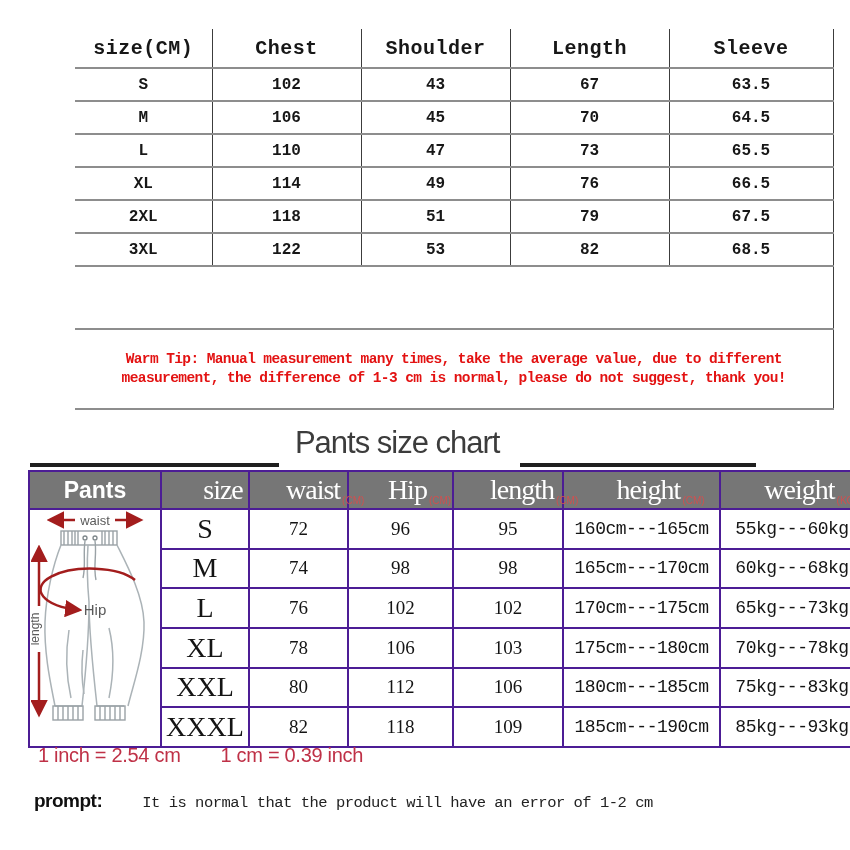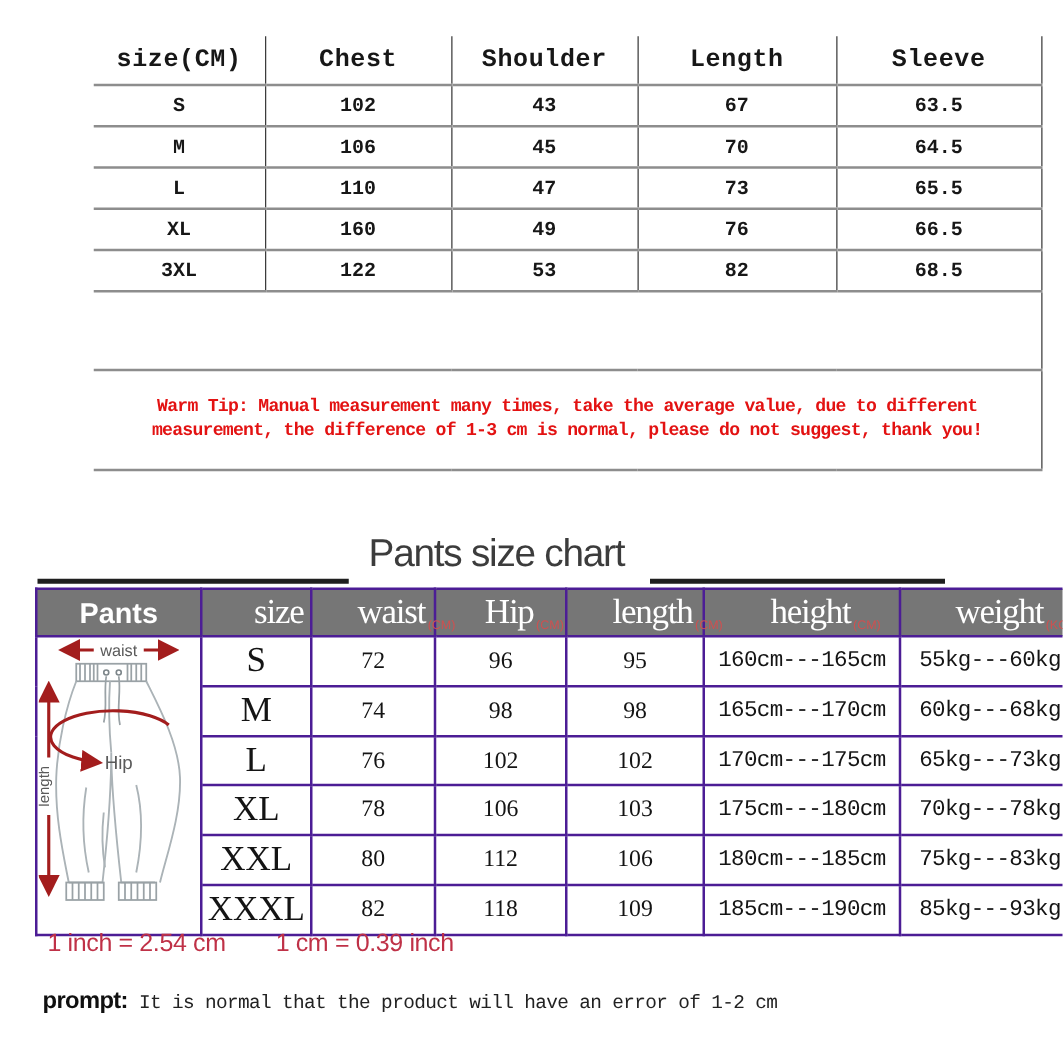--- a/index.html
+++ b/index.html
@@ -40,21 +40,21 @@
   #pants-table th .unit { font-size:10px; color:#cf5050; letter-spacing:0; position:relative; top:5px; left:2px; font-family:"Liberation Sans", sans-serif; }
   #pants-table td { height:37px; color:#141414; background:#fff; }
   #pants-table td.size-letter { font-family:"Liberation Serif", serif; font-size:28px; }
   #pants-table td.num { font-family:"Liberation Serif", serif; font-size:19px; }
   #pants-table td.range { font-family:Liberation Mono, monospace; font-size:18px; letter-spacing:-0.5px; }
   #pants-table td.illu { padding:0; vertical-align:top; }
 
   
   #conversion-line { position:absolute; left:18px; top:744px; display:flex; gap:40px;
                      font-size:20px; color:#bf3147; letter-spacing:-0.3px; }
-  #prompt-line { position:absolute; left:14px; top:790px; display:flex; align-items:baseline; }
+  #prompt-line { position:absolute; left:14px; top:790px; display:flex; align-items:baseline;gap:31px; }
   #prompt-line .plabel { font-weight:bold; font-size:19px; color:#101010; letter-spacing:-0.5px; }
   #prompt-line .ptext { font-family:"Liberation Mono", monospace; font-size:15.5px; color:#222;
                         margin-left:9px; letter-spacing:-0.5px; }
 </style>
 </head>
 <body>
 
 <div id="page">
 
   <table id="shirt-table">
@@ -89,24 +89,31 @@
     </tr>
     <tr>
       <td>L</td>
       <td>110</td>
       <td>47</td>
       <td>73</td>
       <td>65.5</td>
     </tr>
     <tr>
       <td>XL</td>
-      <td>160</td>
+      <td>114</td>
       <td>49</td>
       <td>76</td>
       <td>66.5</td>
+    </tr>
+    <tr>
+      <td>2XL</td>
+      <td>118</td>
+      <td>51</td>
+      <td>79</td>
+      <td>67.5</td>
     </tr>
     <tr>
       <td>3XL</td>
       <td>122</td>
       <td>53</td>
       <td>82</td>
       <td>68.5</td>
     </tr>
     <tr>
           <td class="spacer" colspan="5"></td>

